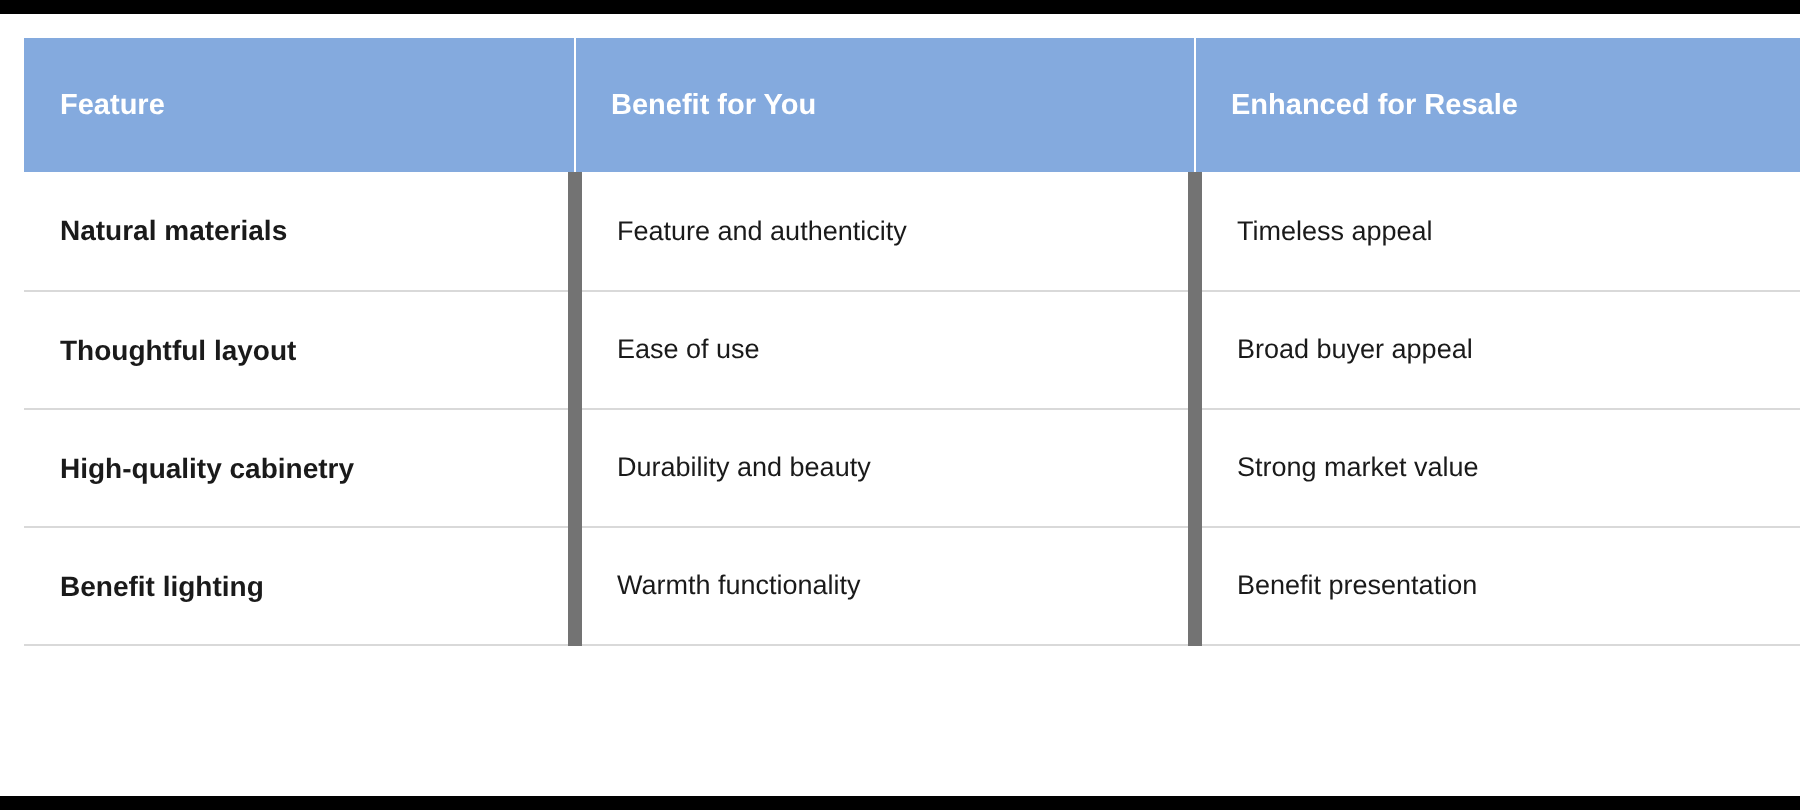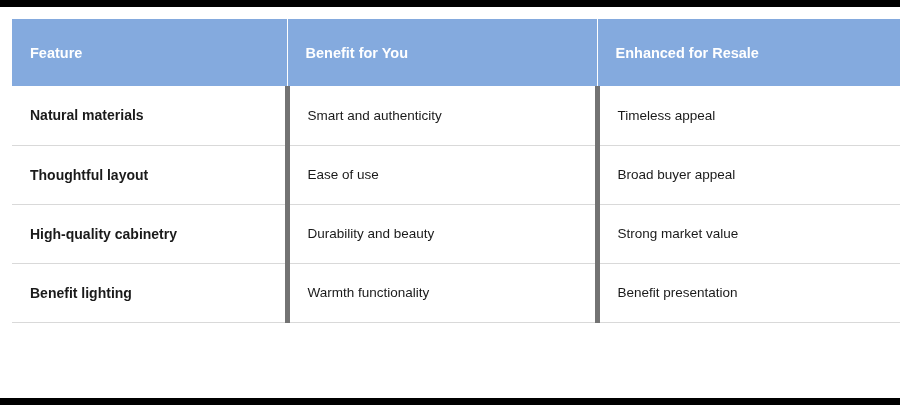--- a/index.html
+++ b/index.html
@@ -44,21 +44,21 @@
     border-right: 1px solid #ffffff;
     box-sizing: border-box;
   }
   thead th.last { border-right: none; }
 
   tbody td {
     height: 59px;
     padding: 0 14px 0 18px;
     vertical-align: middle;
     border-bottom: 1px solid #d9d9d9;
-    border-right: 5px solid #737373;
+    border-right: 7px solid #737373;
     box-sizing: border-box;
     color: #1a1a1a;
     font-size: 13.5px;
   }
   tbody td.feature {
     font-weight: bold;
     font-size: 14px;
   }
   tbody td.last { border-right: none; }
   tbody tr.last-row td { border-bottom: none; }
@@ -76,21 +76,21 @@
     <thead>
       <tr>
         <th>Feature</th>
         <th>Benefit for You</th>
         <th class="last">Enhanced for Resale</th>
       </tr>
     </thead>
     <tbody>
       <tr>
         <td class="feature">Natural materials</td>
-        <td>Smart and authenticity</td>
+        <td>Feature and authenticity</td>
         <td class="last">Timeless appeal</td>
       </tr>
       <tr>
         <td class="feature">Thoughtful layout</td>
         <td>Ease of use</td>
         <td class="last">Broad buyer appeal</td>
       </tr>
       <tr>
         <td class="feature">High-quality cabinetry</td>
         <td>Durability and beauty</td>

